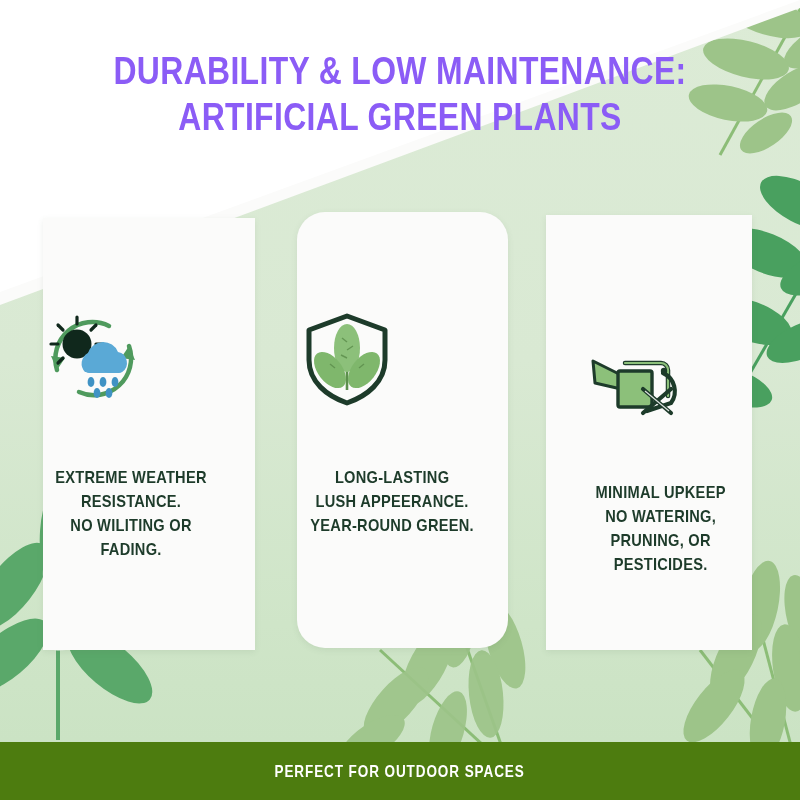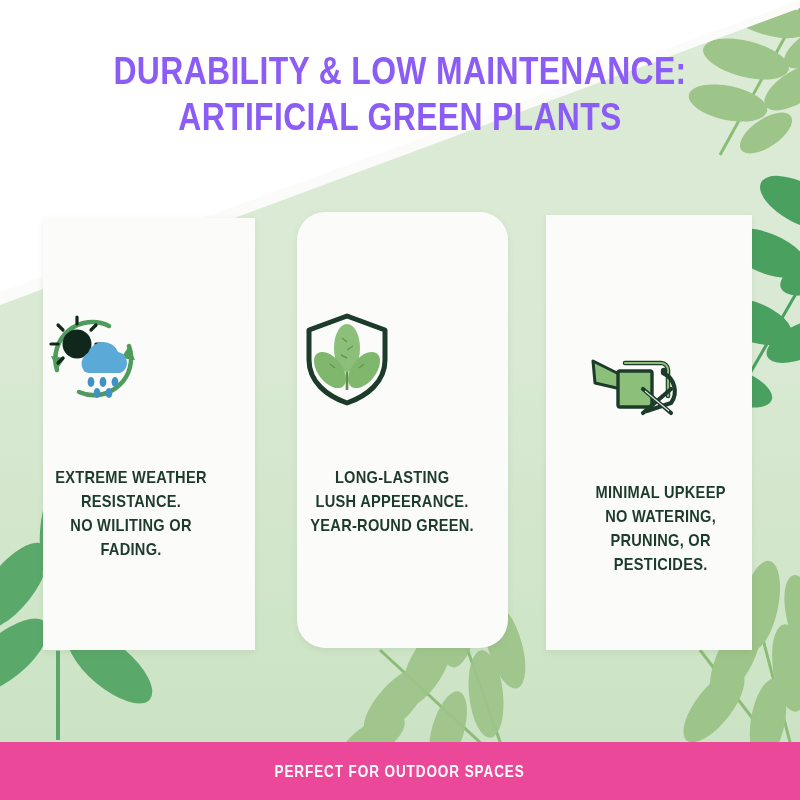--- a/index.html
+++ b/index.html
@@ -39,21 +39,21 @@
     position: absolute;
     left: 0; top: 0;
     width: 800px; height: 320px;
     background: #ffffff;
     clip-path: polygon(0 0, 800px 0, 800px 0px, 0 292px);
   }
   .footer-band {
     position: absolute;
     left: 0; top: 742px;
     width: 800px; height: 58px;
-    background: #ec4899;
+    background: #4d7c0f;
     display: flex;
     align-items: center;
     justify-content: center;
   }
   .footer-text {
     color: #ffffff;
     font-size: 16.5px;
     font-weight: bold;
     letter-spacing: 1.1px;
     transform: scaleX(0.82);

